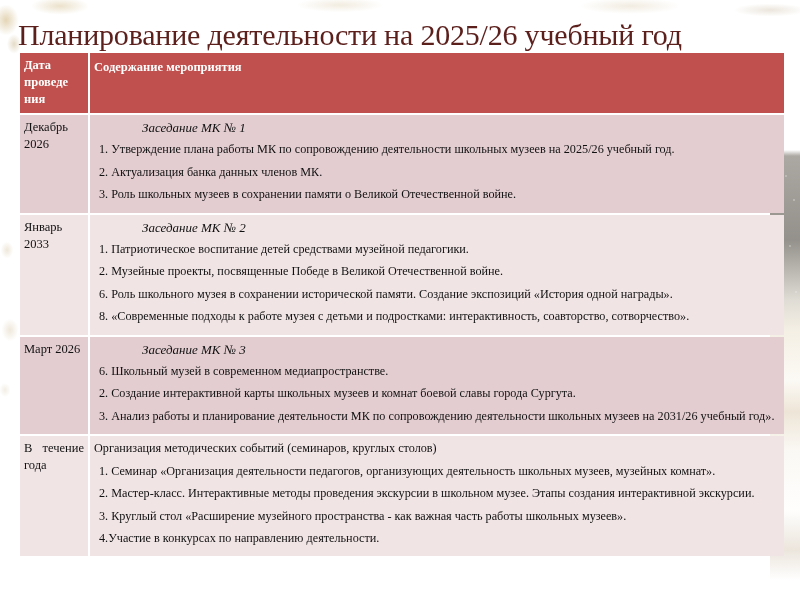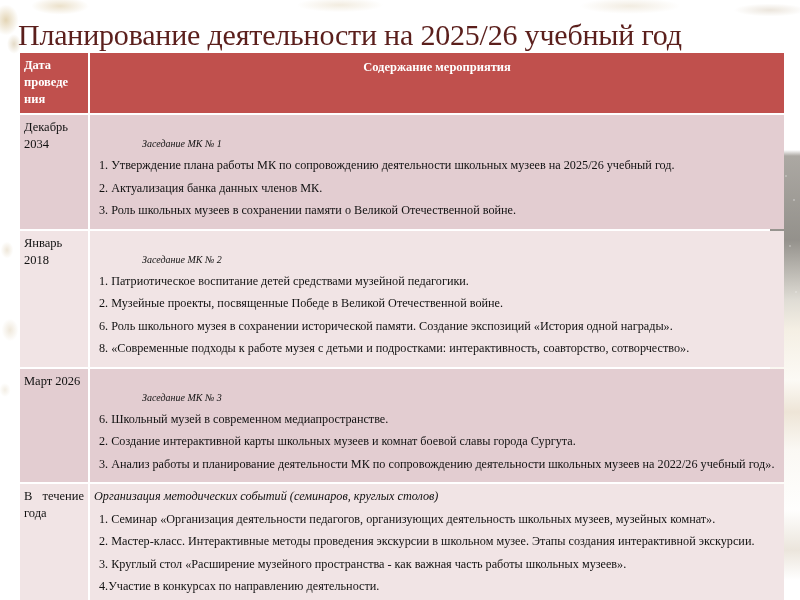--- a/index.html
+++ b/index.html
@@ -107,21 +107,20 @@
     color: #ffffff;
     font-weight: bold;
     font-size: 12.5px;
     line-height: 17px;
     padding: 6px 6px 8px 6px;
     height: 60px;
     box-sizing: border-box;
     text-align: left;
   }
   .hdr-cell.center {
-    text-align: center;
     padding-top: 6px;
   }
 
   
   .row-a td { background: #e3cdd1; }
   .row-b td { background: #f1e4e5; }
 
   .date-cell {
     font-size: 12.5px;
     line-height: 17px;
@@ -136,34 +135,33 @@
 
   .body-cell {
     font-size: 12.2px;
     line-height: 17.4px;
     color: #111111;
     padding: 7px 10px 10px 10px;
   }
 
   .meeting-head {
     font-style: italic;
-    font-size: 10px;
-    margin: 16px 0 1px 0;
+    font-size: 13px;
+    margin: 0 0 1px 0;
     padding-left: 48px;
   }
   .item {
     margin: 5px;
     padding: 0;
   }
   .item.justify {
     text-align: justify;
   }
   .lead {
     margin: 0 0 0 0;
-    font-style: italic;
   }
 </style>
 </head>
 <body>
 
 <div class="bg-texture bg-left"></div>
 <div class="bg-texture bg-top"></div>
 <div class="bg-texture bg-right"></div>
 
 <div class="slide-title">Планирование деятельности на 2025/26 учебный год</div>
@@ -175,47 +173,47 @@
   </colgroup>
   <thead>
     <tr>
       <th class="hdr-cell">Дата проведе ния</th>
       <th class="hdr-cell center">Содержание мероприятия</th>
     </tr>
   </thead>
   <tbody>
 
     <tr class="row-a">
-      <td class="date-cell">Декабрь 2034</td>
+      <td class="date-cell">Декабрь 2026</td>
       <td class="body-cell">
         <p class="meeting-head">Заседание МК № 1</p>
         <p class="item">1.  Утверждение плана работы МК по сопровождению деятельности школьных музеев на 2025/26 учебный год.</p>
         <p class="item">2.  Актуализация банка данных членов МК.</p>
         <p class="item">3. Роль школьных музеев в сохранении памяти о Великой Отечественной войне.</p>
       </td>
     </tr>
 
     <tr class="row-b">
-      <td class="date-cell">Январь 2018</td>
+      <td class="date-cell">Январь 2033</td>
       <td class="body-cell">
         <p class="meeting-head">Заседание МК № 2</p>
         <p class="item">1.   Патриотическое воспитание детей средствами музейной педагогики.</p>
         <p class="item">2.   Музейные проекты, посвященные Победе в Великой Отечественной войне.</p>
         <p class="item">6. Роль школьного музея в сохранении исторической памяти. Создание экспозиций «История одной награды».</p>
         <p class="item">8. «Современные подходы к работе музея с детьми и подростками: интерактивность, соавторство, сотворчество».</p>
       </td>
     </tr>
 
     <tr class="row-a">
       <td class="date-cell">Март 2026</td>
       <td class="body-cell">
         <p class="meeting-head">Заседание МК № 3</p>
         <p class="item">6. Школьный музей в современном медиапространстве.</p>
         <p class="item">2.  Создание интерактивной карты школьных музеев и комнат боевой славы города Сургута.</p>
-        <p class="item justify">3. Анализ работы и планирование деятельности МК по сопровождению деятельности школьных музеев на 2022/26 учебный год».</p>
+        <p class="item justify">3. Анализ работы и планирование деятельности МК по сопровождению деятельности школьных музеев на 2031/26 учебный год».</p>
       </td>
     </tr>
 
     <tr class="row-b">
       <td class="date-cell justified">В течение года</td>
       <td class="body-cell">
         <p class="lead">Организация методических событий (семинаров, круглых столов)</p>
         <p class="item">1. Семинар «Организация деятельности педагогов, организующих   деятельность школьных музеев, музейных комнат».</p>
         <p class="item justify">2. Мастер-класс. Интерактивные методы проведения экскурсии в школьном музее. Этапы создания интерактивной экскурсии.</p>
         <p class="item">3. Круглый стол «Расширение музейного пространства - как важная часть работы школьных музеев».</p>

